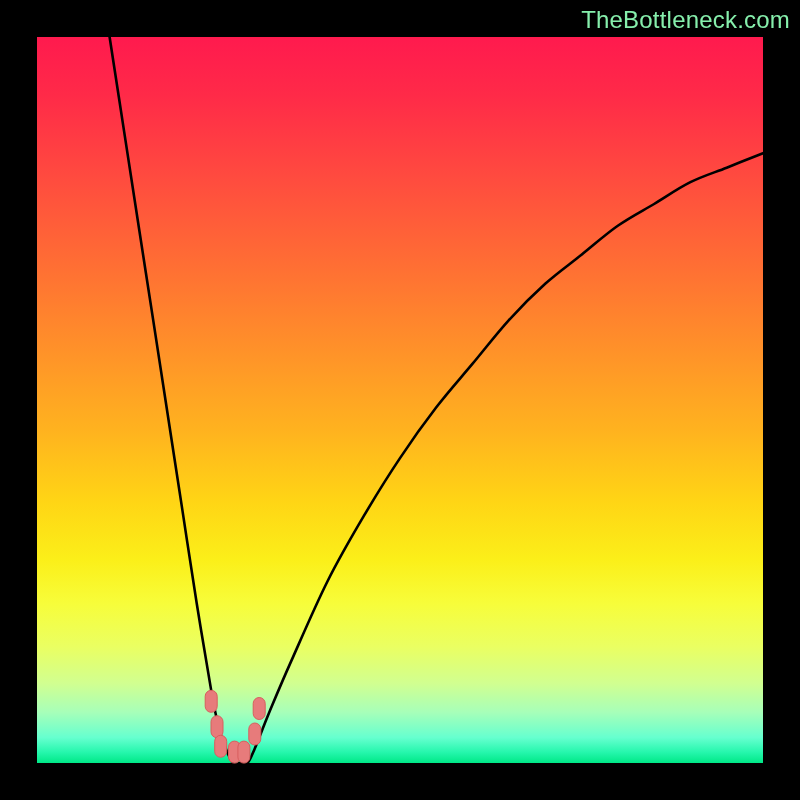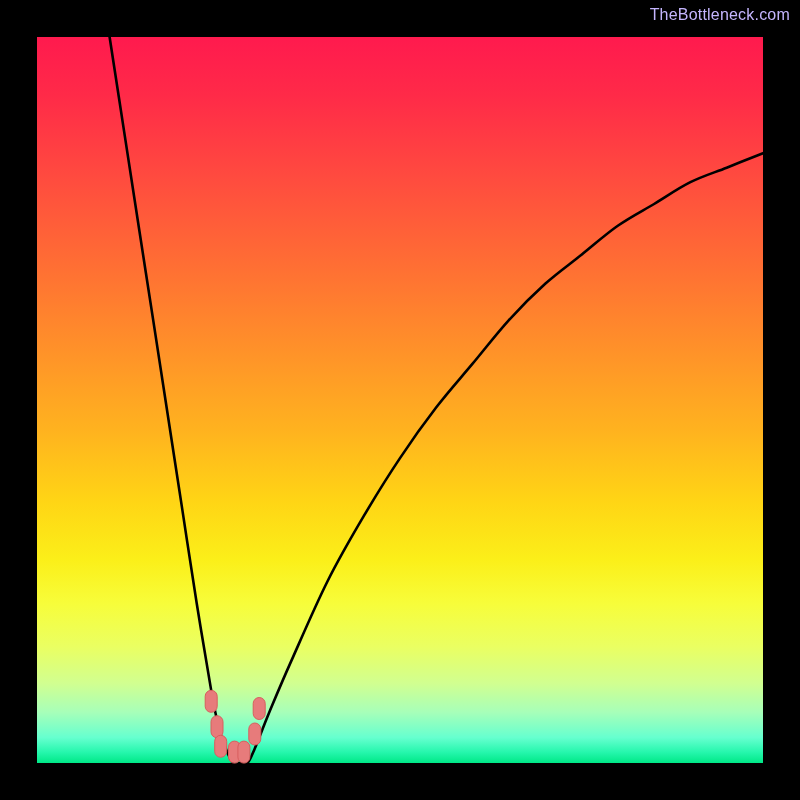--- a/index.html
+++ b/index.html
@@ -41,22 +41,22 @@
       #a7ffb9 93%,
       #66ffcf 96.5%,
       #26f7ad 98.5%,
       #00e887 100%
     );
   }
   .watermark {
     position: absolute;
     top: 6px;
     right: 10px;
-    color: #c4b5fd;
-    font-size: 16px;
+    color: #86efac;
+    font-size: 24px;
     letter-spacing: 0.2px;
     font-weight: 400;
   }
   svg.curve {
     position: absolute;
     left: 0;
     top: 0;
     width: 726px;
     height: 726px;
     overflow: visible;

